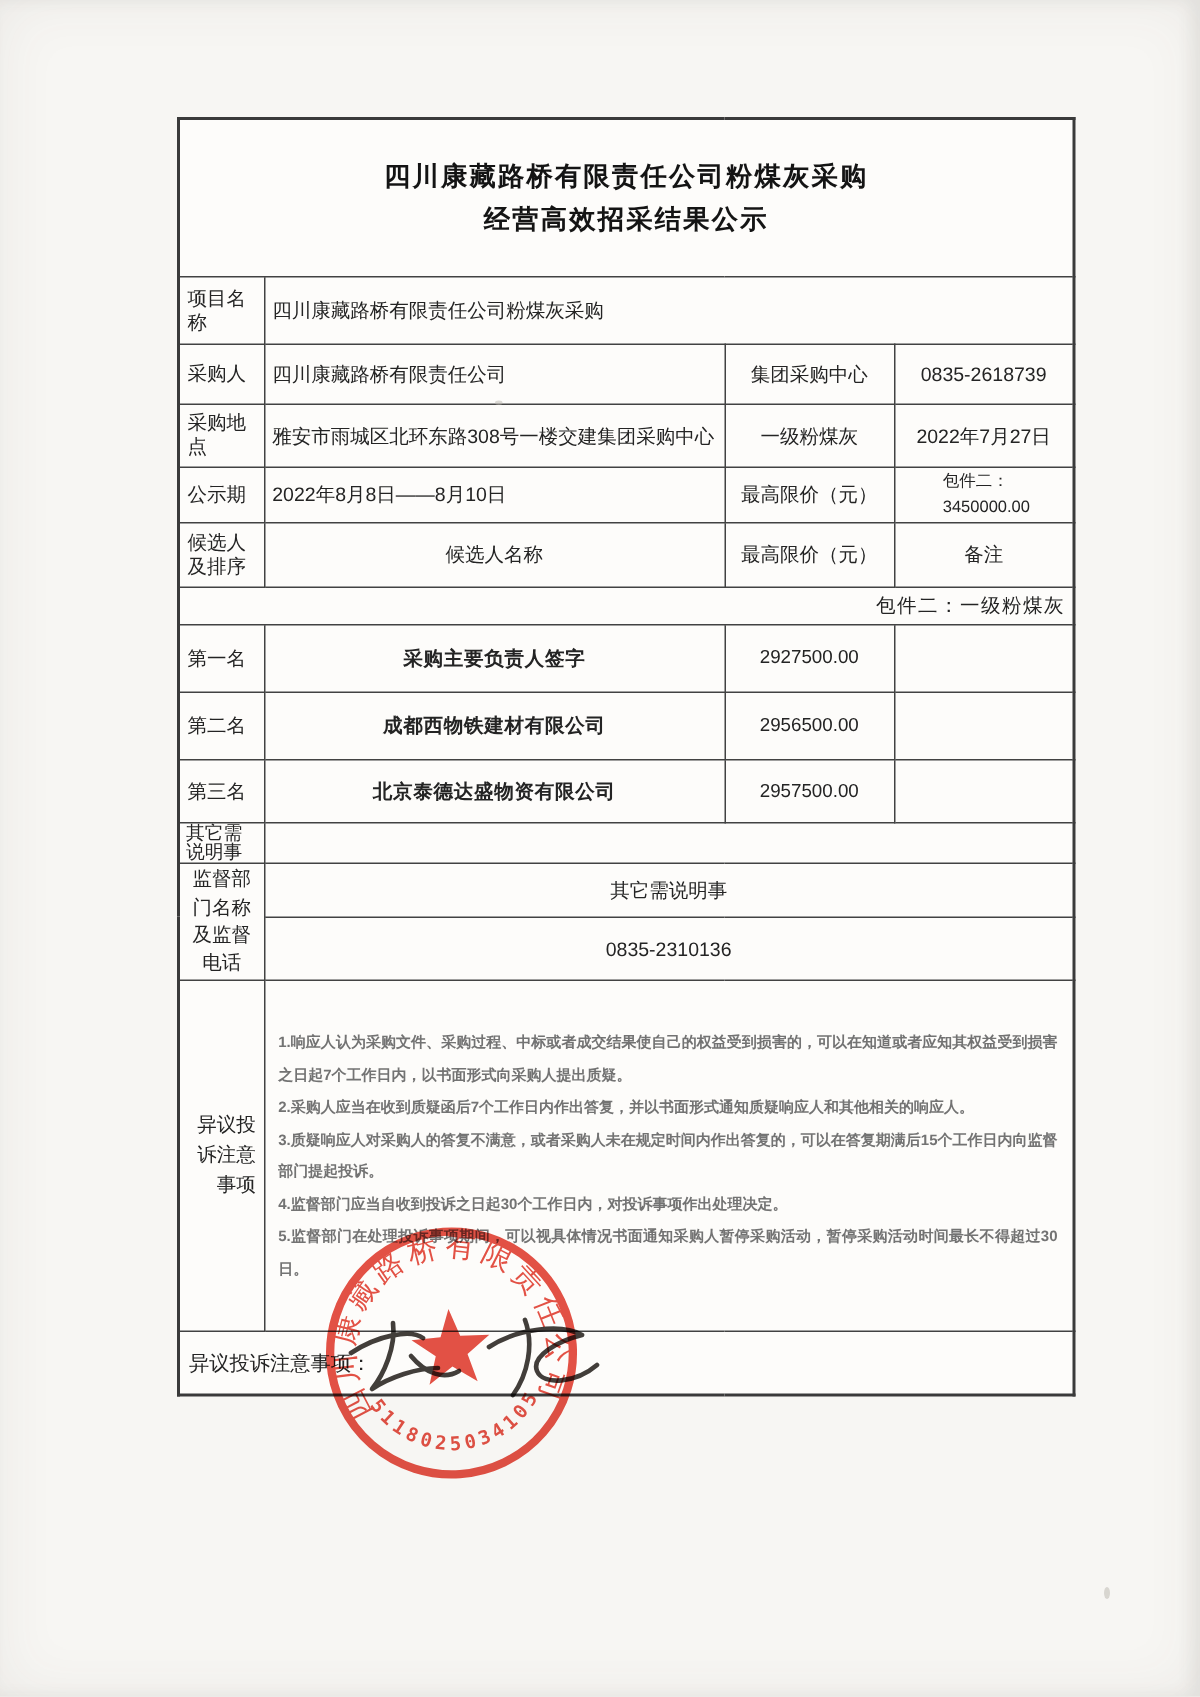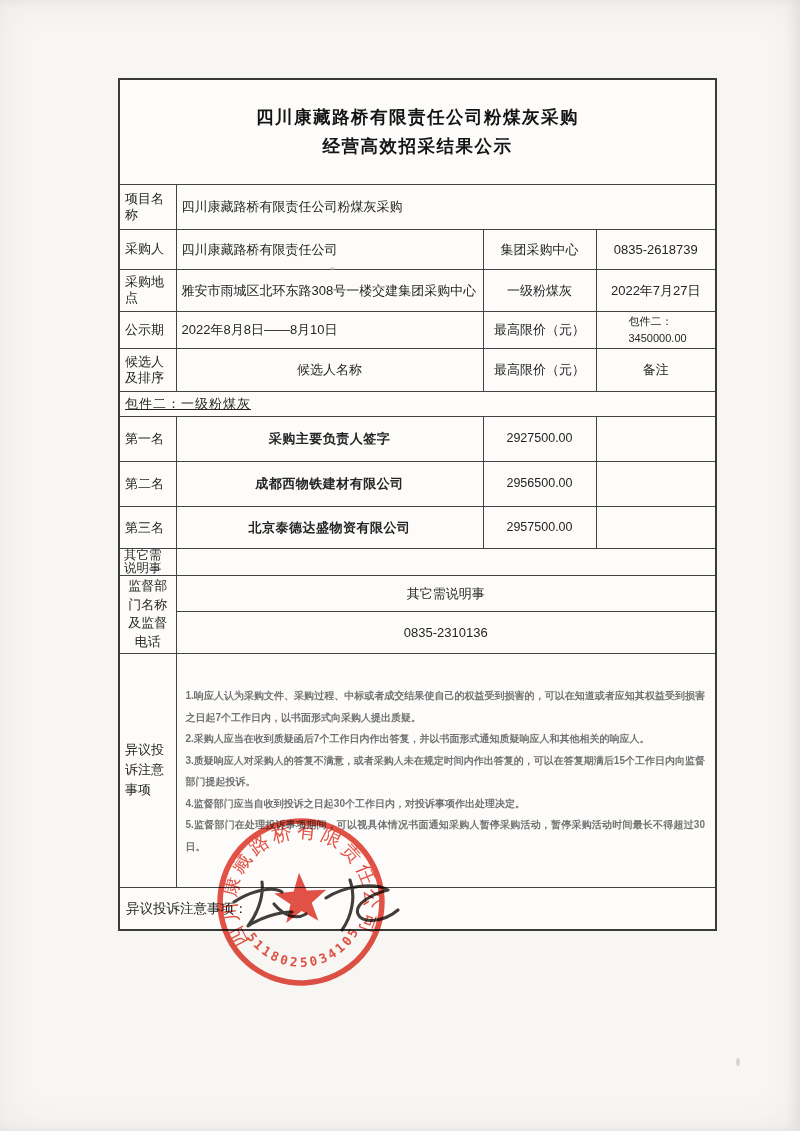--- a/index.html
+++ b/index.html
@@ -40,28 +40,28 @@
   tr.h25{height:25px;} tr.h27{height:27px;} tr.h36{height:36px;}
   tr.h234{height:234px;}
   .title-cell{text-align:center;}
   .title-cell div{
     font-size:17.5px;font-weight:600;letter-spacing:1.5px;
     line-height:29px;color:#141414;
   }
   .lbl{ text-align:left; line-height:16px; }
   .lbl-tight{ text-align:left; font-size:12.5px; line-height:13px; padding:0 4px; }
   .lbl-center{ text-align:center; line-height:18.5px; }
-  .lbl-mid{ text-align:left; line-height:20px; }
+  .lbl-mid{ text-align:right; line-height:20px; }
   .val-left{ text-align:left; }
   .val-center{ text-align:center; }
   .val-small{ text-align:left; font-size:11px; letter-spacing:0;padding-left:32px; }
   .rank{ }
   .cname{ text-align:center; font-weight:600; letter-spacing:.5px; }
   .price{ text-align:center; font-size:12.5px; }
-  .pkg{ text-align:left; letter-spacing:1px;text-decoration:underline; }
+  .pkg{ text-align:right; letter-spacing:1px; }
   .objection{ text-align:left; padding:6px 10px 4px 9px; }
   .objection div{
     font-size:10px; line-height:21.5px; text-align:justify; color:#737373;font-weight:bold;
   }
   .sign-cell{ text-align:left; padding-left:6px; font-size:13.5px; }
   .seal-svg{
     position:absolute; left:212px; top:813px; width:178px; height:178px;
     opacity:.88; mix-blend-mode:multiply;
     transform:rotate(-4deg);
   }

